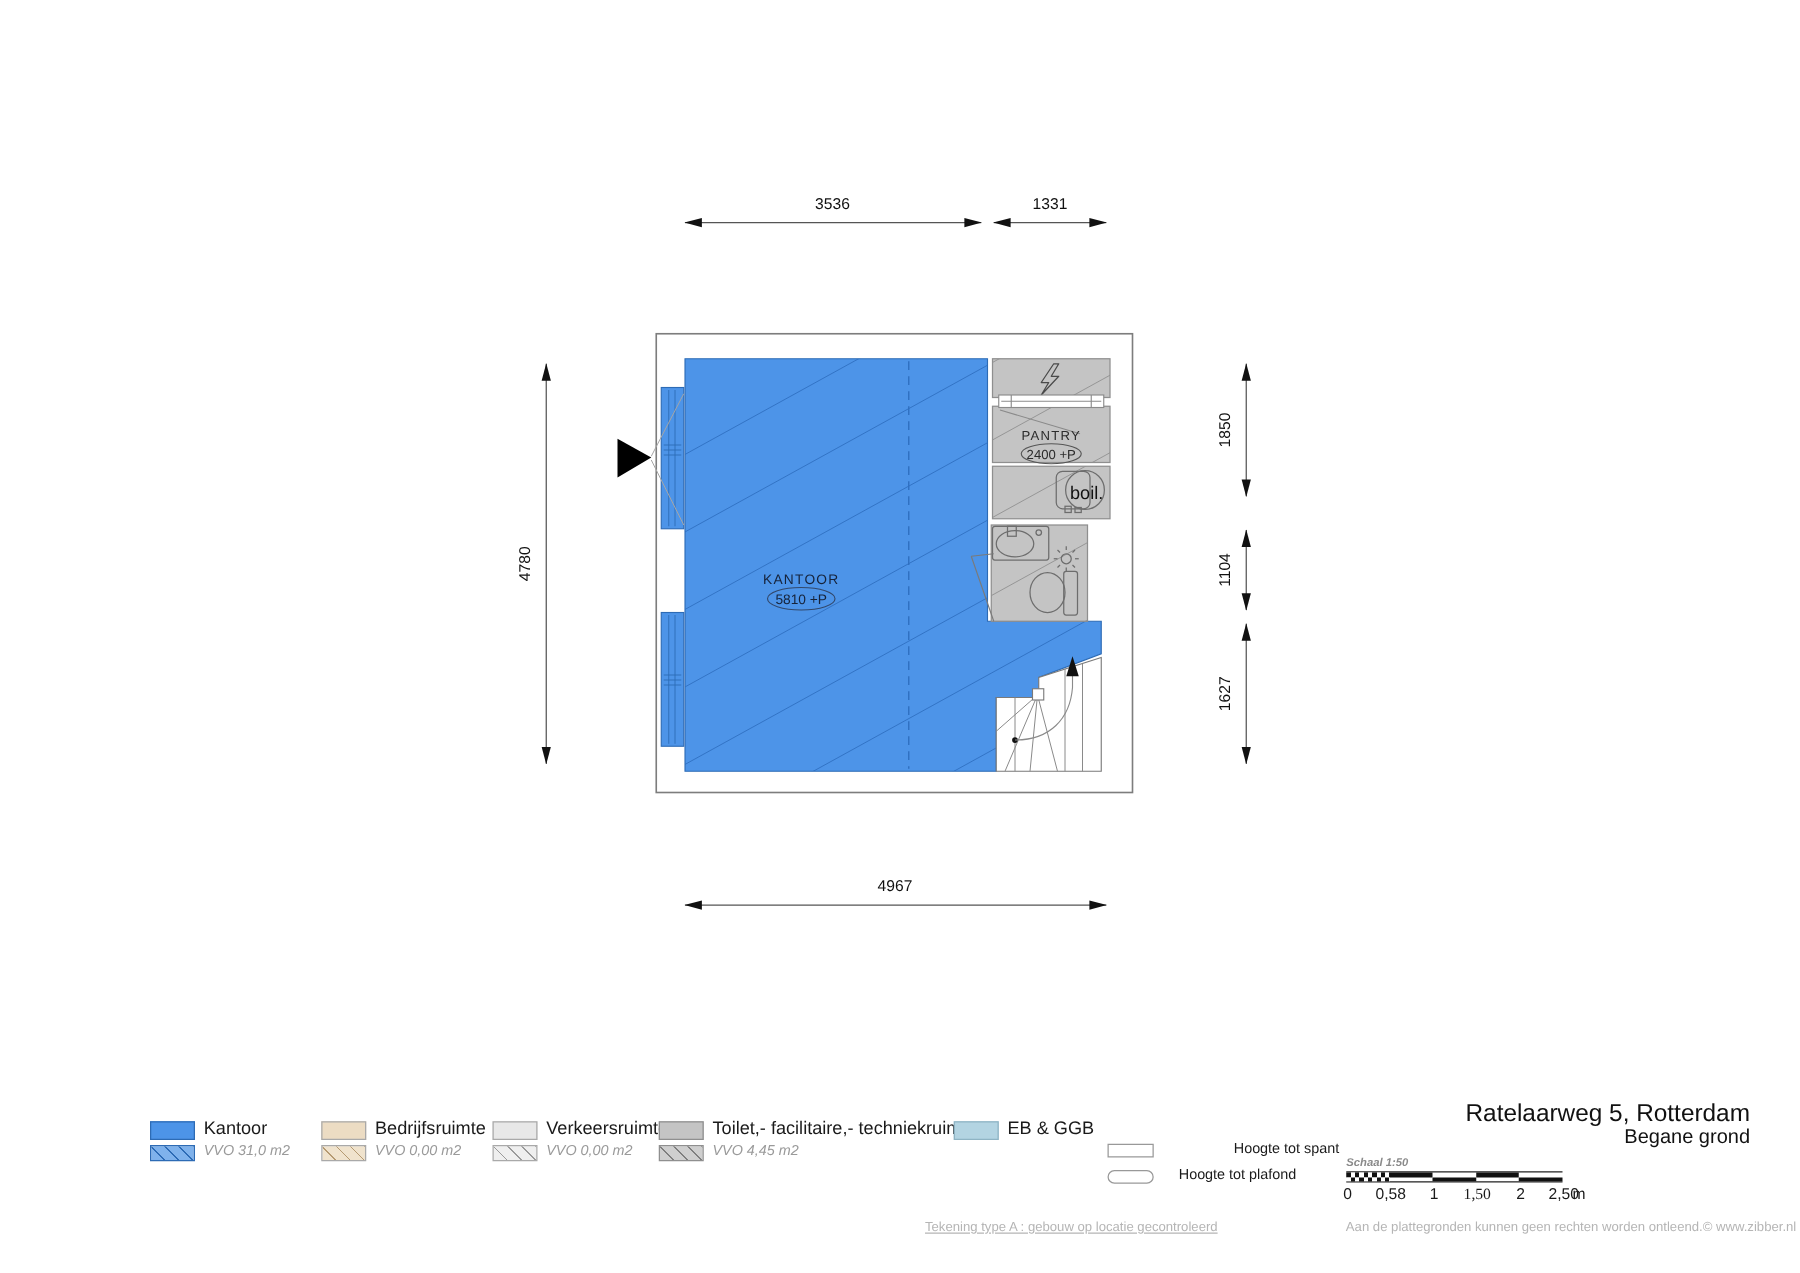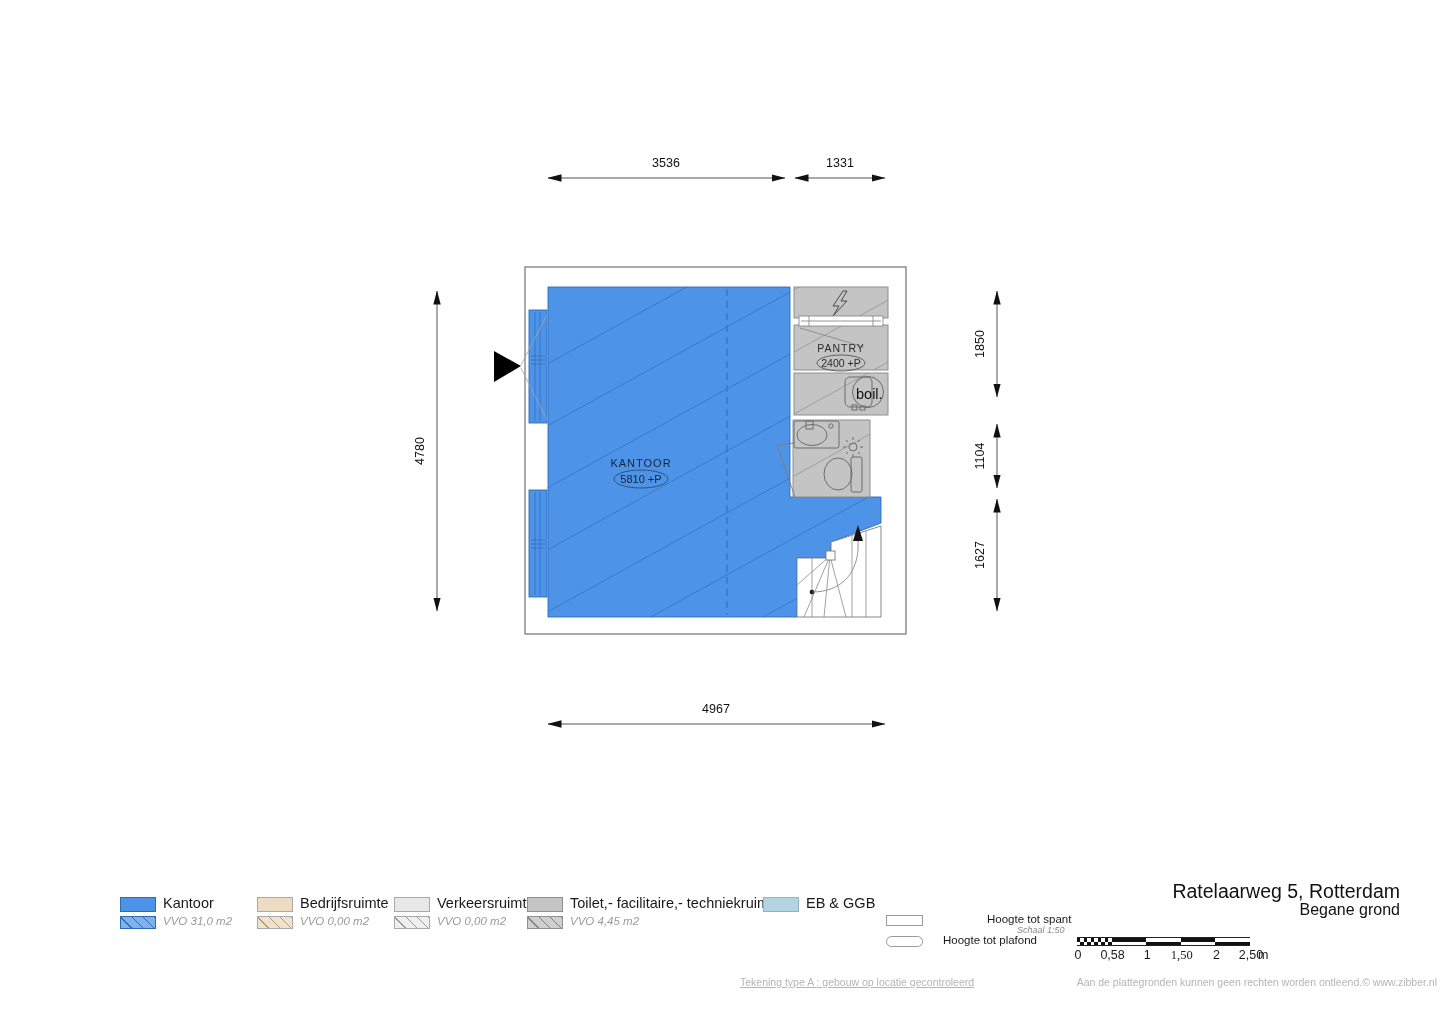--- a/index.html
+++ b/index.html
@@ -23,21 +23,21 @@
   .sw-verkeer{background:#e8e8e8;border:1px solid #a9a9a9;}
   .sw-verkeer-h{background:repeating-linear-gradient(45deg,#efefef 0 7px,#9a9a9a 7px 8px);border:1px solid #a9a9a9;}
   .sw-toilet{background:#c4c4c4;border:1px solid #8f8f8f;}
   .sw-toilet-h{background:repeating-linear-gradient(45deg,#cfcfcf 0 7px,#7f7f7f 7px 8px);border:1px solid #8f8f8f;}
   .sw-ebggb{background:#b3d4e2;border:1px solid #8fb4c4;}
 
   .h-marker-sw{position:absolute;width:37px;height:11px;background:#fff;border:1px solid #999;box-sizing:border-box;}
   .h-marker-label{position:absolute;font-size:11.5px;color:#1a1a1a;white-space:nowrap;}
 
   
-  .schaal-label{position:absolute;left:1017px;top:925px;font-size:9px;font-style:italic;color:#8a8a8a;}
+  .schaal-label{position:absolute;left:1077px;top:925px;font-size:9px;font-style:italic;color:#8a8a8a;font-weight:bold;}
   .scalebar{position:absolute;left:1077px;top:937px;width:173px;height:7px;border-top:1px solid #222;border-bottom:1px solid #222;box-sizing:content-box;}
   .sb-seg{position:absolute;height:3.5px;background:#111;}
   .sb-checks-top{left:0;top:0;width:34.6px;background:repeating-linear-gradient(90deg,#111 0 3.46px,#fff 3.46px 6.92px);}
   .sb-checks-bot{left:0;top:3.5px;width:34.6px;background:repeating-linear-gradient(90deg,#fff 0 3.46px,#111 3.46px 6.92px);}
   .sb-t1{left:34.6px;top:0;width:34.6px;}
   .sb-b1{left:69.2px;top:3.5px;width:34.6px;}
   .sb-t2{left:103.8px;top:0;width:34.6px;}
   .sb-b2{left:138.4px;top:3.5px;width:34.6px;}
   .sb-ticks{position:absolute;left:1060px;top:948px;width:240px;height:14px;font-size:12.5px;color:#1a1a1a;}
   .sb-tick{position:absolute;top:0;width:36px;text-align:center;}

